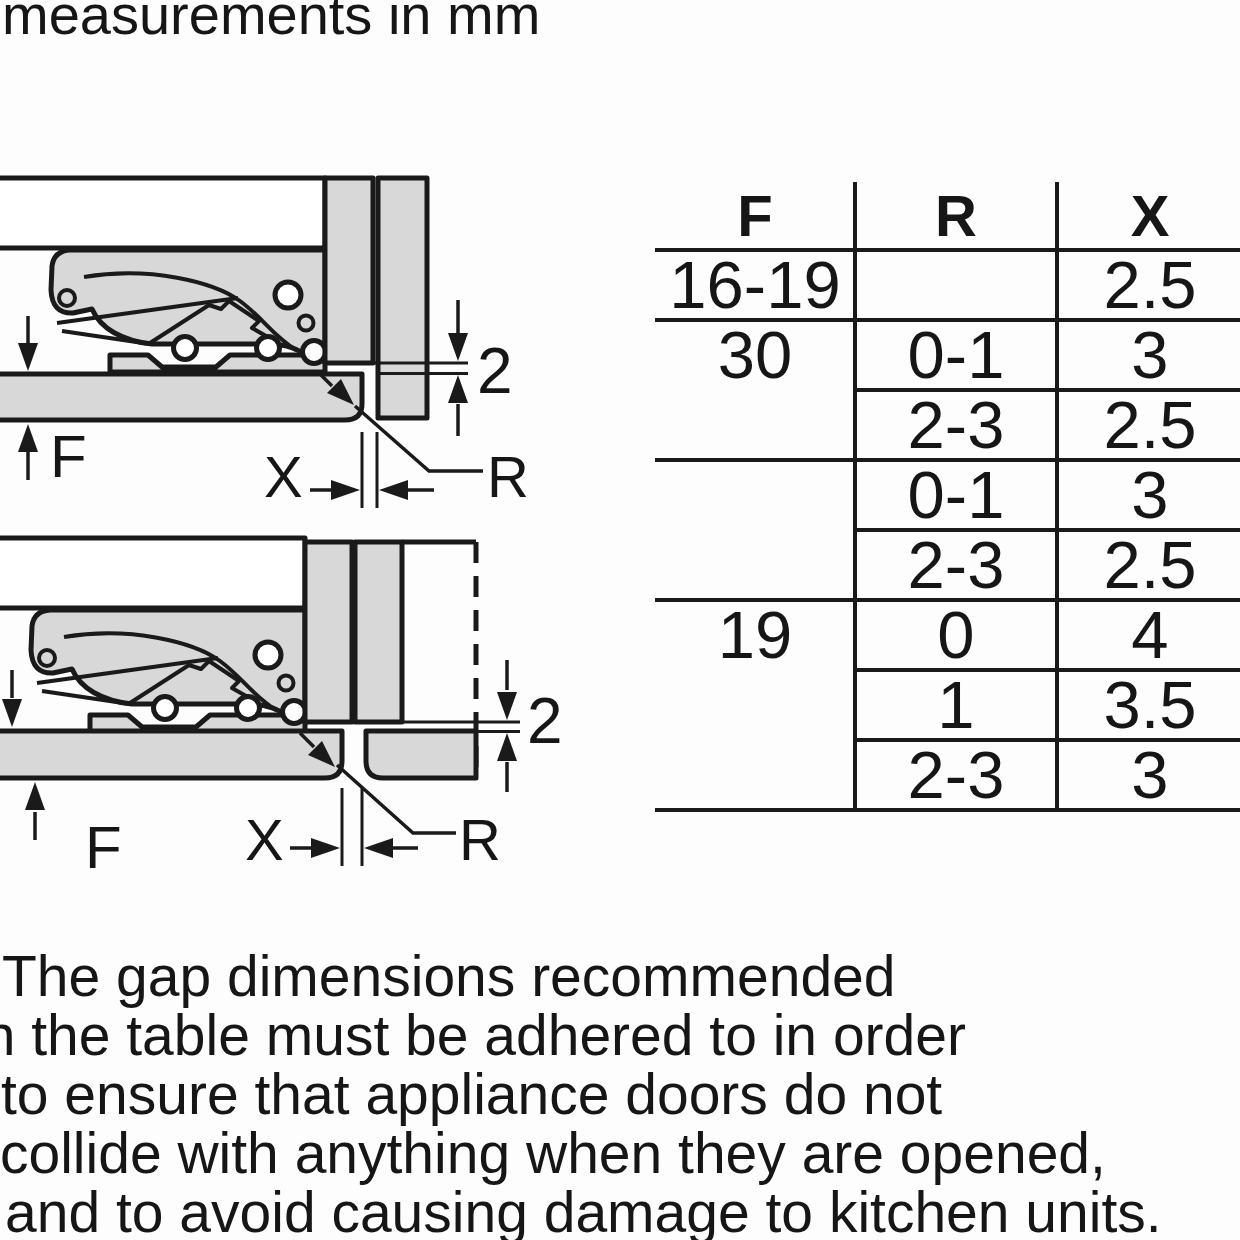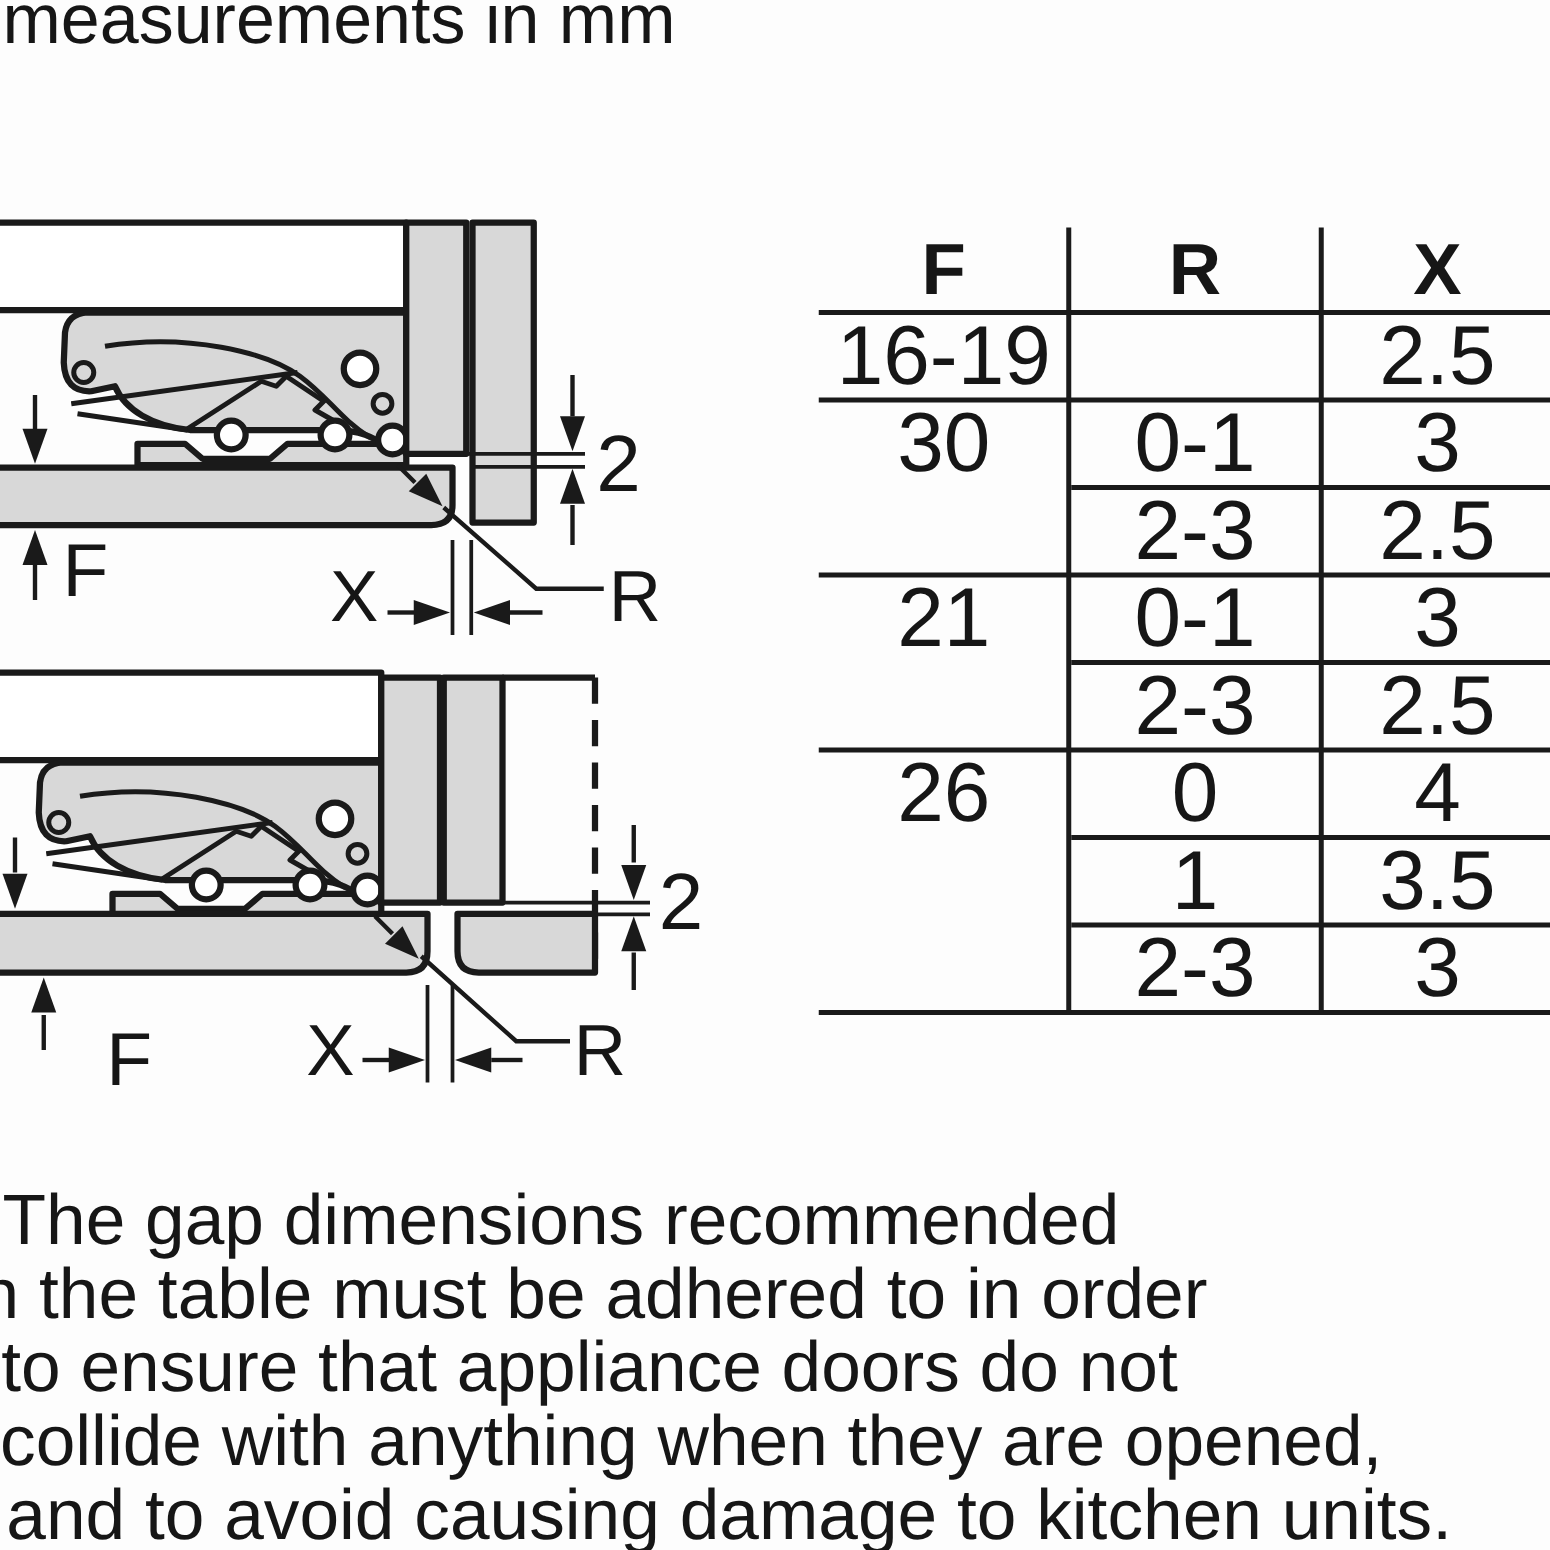--- a/index.html
+++ b/index.html
@@ -171,28 +171,27 @@
     <div class="tcell" style="left: 655px; top: 250px;">16-19</div>
     <div class="tcell" style="left: 1050px; top: 250px;">2.5</div>
     <div class="hline" style="left: 655px; top: 318px; width: 585px;"></div>
     <div class="tcell" style="left: 655px; top: 320px;">30</div>
     <div class="tcell" style="left: 856px; top: 320px;">0-1</div>
     <div class="tcell" style="left: 1050px; top: 320px;">3</div>
     <div class="hline" style="left: 857px; top: 388px; width: 383px;"></div>
     <div class="tcell" style="left: 856px; top: 390px;">2-3</div>
     <div class="tcell" style="left: 1050px; top: 390px;">2.5</div>
     <div class="hline" style="left: 655px; top: 458px; width: 585px;"></div>
-    <div class="tcell" style="left: 655px; top: 460px;">21</div>
     <div class="tcell" style="left: 856px; top: 460px;">0-1</div>
     <div class="tcell" style="left: 1050px; top: 460px;">3</div>
     <div class="hline" style="left: 857px; top: 528px; width: 383px;"></div>
     <div class="tcell" style="left: 856px; top: 530px;">2-3</div>
     <div class="tcell" style="left: 1050px; top: 530px;">2.5</div>
     <div class="hline" style="left: 655px; top: 598px; width: 585px;"></div>
-    <div class="tcell" style="left: 655px; top: 600px;">26</div>
+    <div class="tcell" style="left: 655px; top: 600px;">19</div>
     <div class="tcell" style="left: 856px; top: 600px;">0</div>
     <div class="tcell" style="left: 1050px; top: 600px;">4</div>
     <div class="hline" style="left: 857px; top: 668px; width: 383px;"></div>
     <div class="tcell" style="left: 856px; top: 670px;">1</div>
     <div class="tcell" style="left: 1050px; top: 670px;">3.5</div>
     <div class="hline" style="left: 857px; top: 738px; width: 383px;"></div>
     <div class="tcell" style="left: 856px; top: 740px;">2-3</div>
     <div class="tcell" style="left: 1050px; top: 740px;">3</div>
     <div class="hline" style="left: 655px; top: 808px; width: 585px;"></div>
     <div class="vline" style="left: 853px; top: 182px; height: 628px;"></div>

